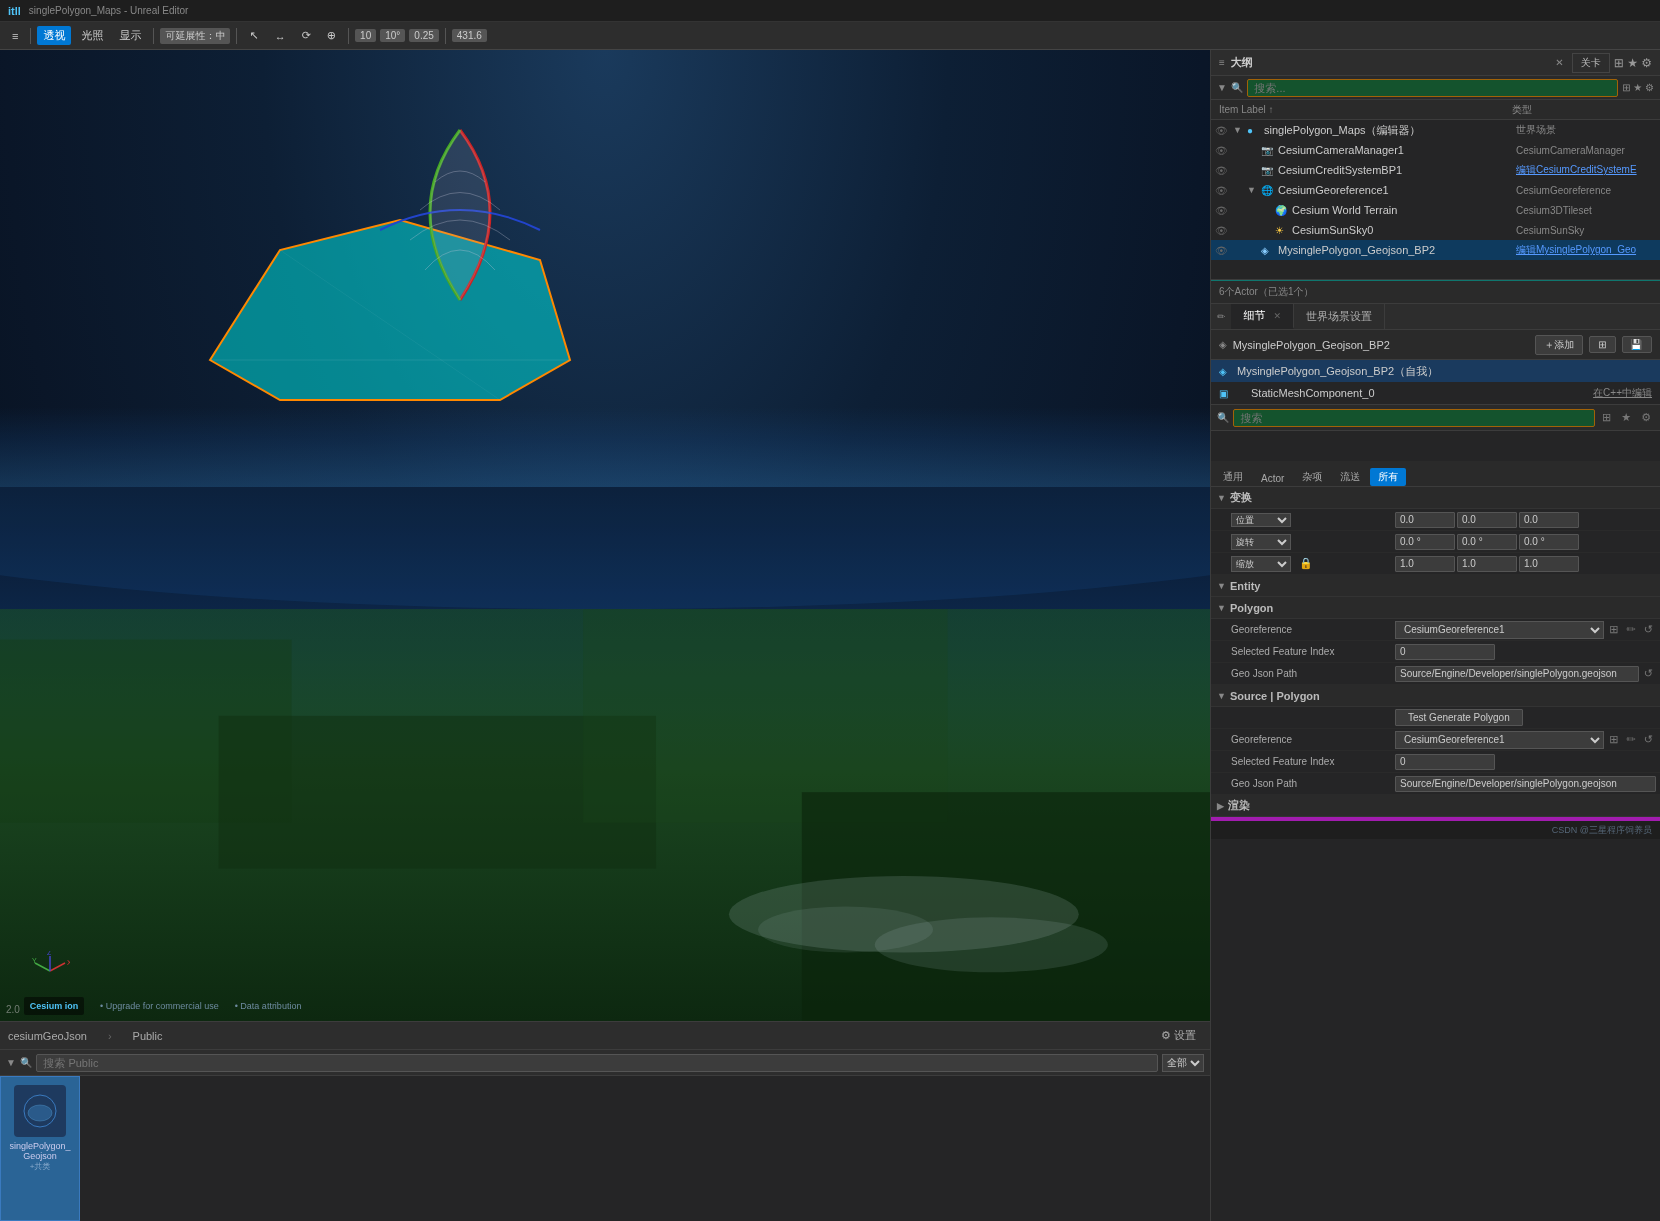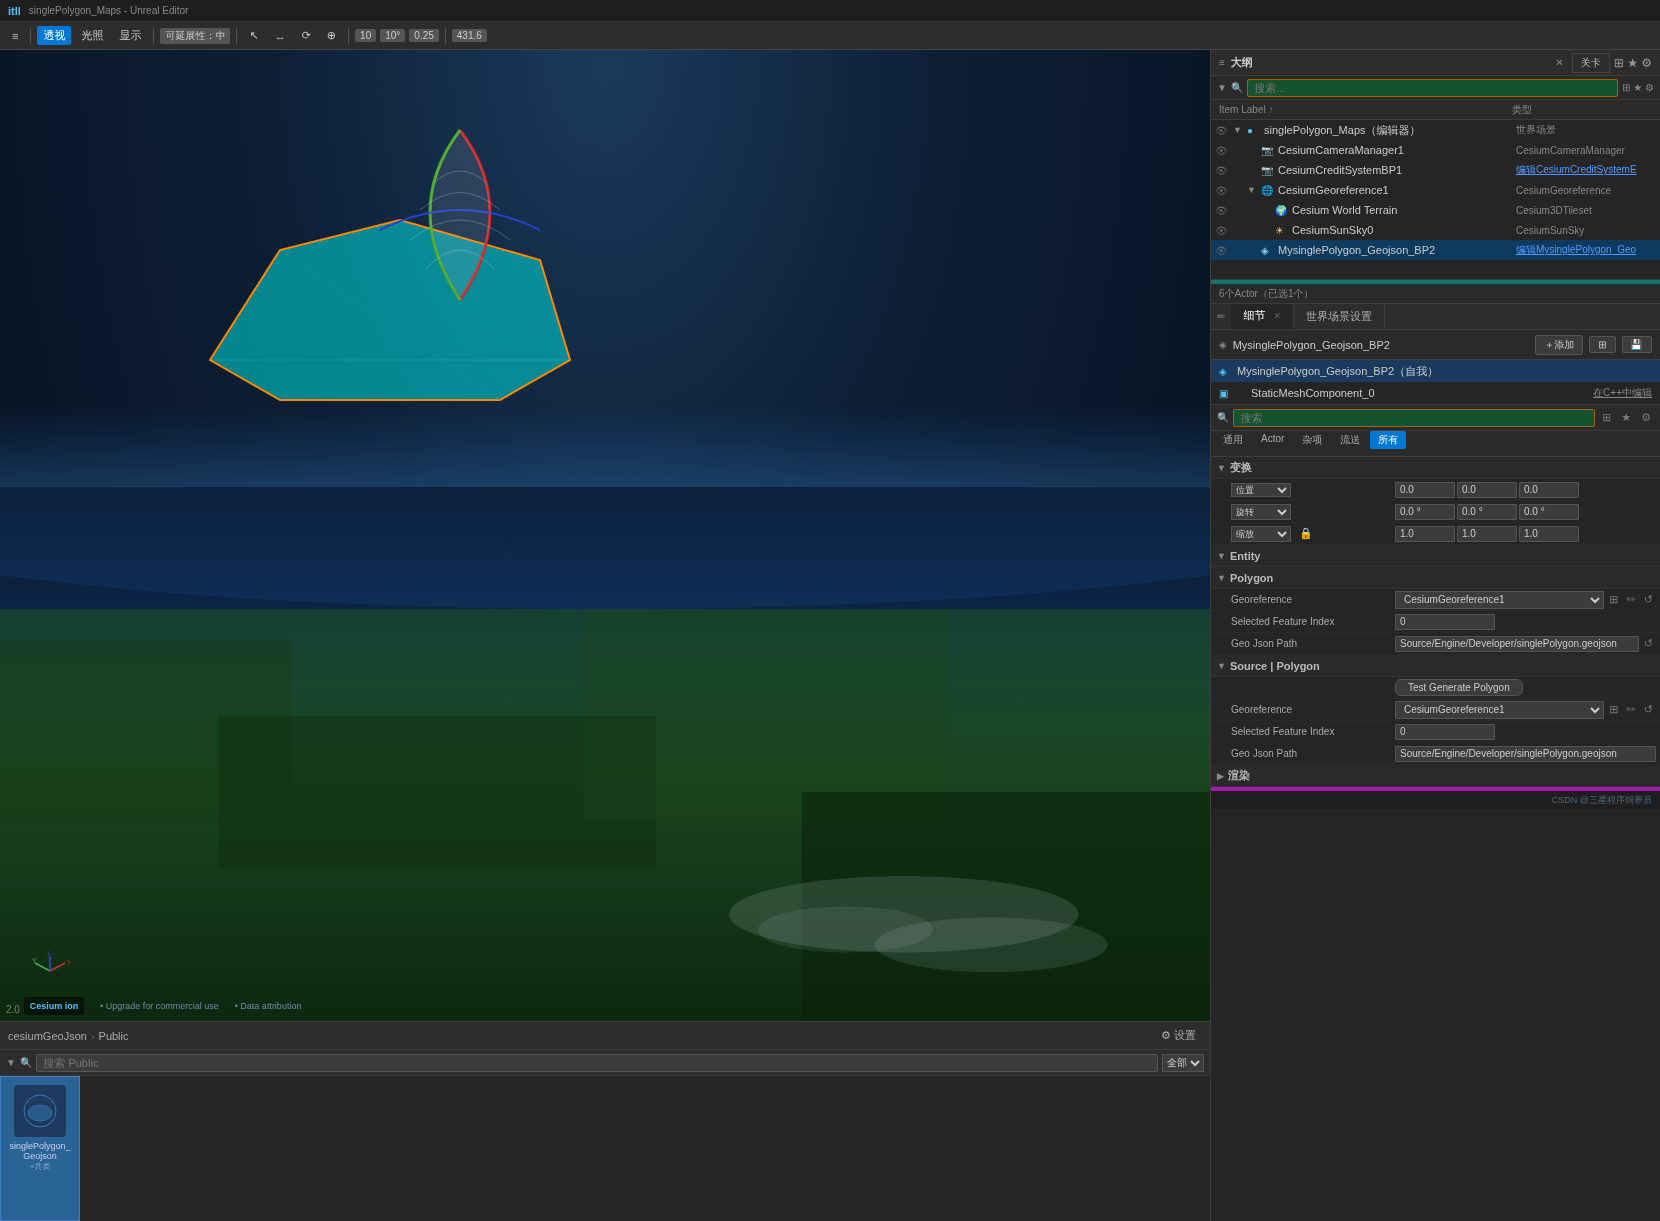--- a/index.html
+++ b/index.html
@@ -126,21 +126,21 @@
       background: #2d2d2d;
       border-bottom: 1px solid #3c3c3c;
       display: flex;
       align-items: center;
       padding: 0 8px;
       gap: 6px;
     }
     .breadcrumb {
       display: flex;
       align-items: center;
-      gap: 4px;
+      gap: 21px;
       font-size: 11px;
       color: #aaa;
     }
     .breadcrumb-sep { color: #666; }
     .settings-btn {
       margin-left: auto;
       background: transparent;
       border: none;
       color: #aaa;
       cursor: pointer;
@@ -297,21 +297,21 @@
 
     
     .actor-count-bar {
       height: 24px;
       background: #2a2a2a;
       display: flex;
       align-items: center;
       padding: 0 8px;
       font-size: 10px;
       color: #888;
-      border-top: 4px solid #0f766e;
+      border-top: 1px solid #0f766e;
       border-bottom: 1px solid #3c3c3c;
     }
 
     
     .details-panel {
       flex: 1;
       display: flex;
       flex-direction: column;
       overflow: hidden;
     }
@@ -390,24 +390,25 @@
       display: flex;
       align-items: center;
       padding: 0 6px;
       gap: 4px;
       border-bottom: 1px solid #3c3c3c;
     }
     .details-filter-tabs {
       height: 26px;
       background: #2a2a2a;
       display: flex;
-      align-items: flex-start;
+      align-items: flex-end;
       padding: 0 4px;
       gap: 2px;
       border-bottom: 1px solid #3c3c3c;
+      margin-top: 30px;
     }
     .filter-tab {
       padding: 2px 8px;
       font-size: 10px;
       background: transparent;
       border: none;
       color: #aaa;
       cursor: pointer;
       border-radius: 2px;
     }
@@ -904,21 +905,21 @@
         </div>
 
         <div class="prop-section-header">
           <span class="prop-section-arrow">▼</span>
           <span>Source | Polygon</span>
         </div>
 
         <div class="prop-row">
           <div class="prop-label"></div>
           <div class="prop-value-area">
-            <button style="background:#3c3c3c;border:1px solid #555;color:#ccc;padding:2px 12px;font-size:10px;cursor:pointer;border-radius:6px;">Test Generate Polygon</button>
+            <button style="background:#3c3c3c;border:1px solid #555;color:#ccc;padding:2px 12px;font-size:10px;cursor:pointer;border-radius:1px;">Test Generate Polygon</button>
           </div>
         </div>
 
         <div class="prop-row">
           <div class="prop-label">Georeference</div>
           <div class="prop-value-area">
             <select class="prop-dropdown">
               <option>CesiumGeoreference1</option>
             </select>
             <button class="prop-btn-icon">⊞</button>

